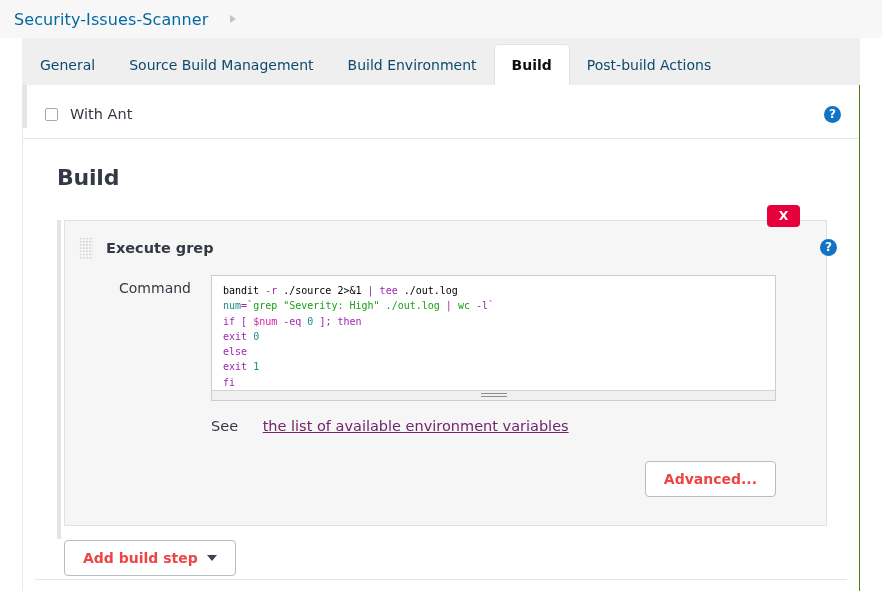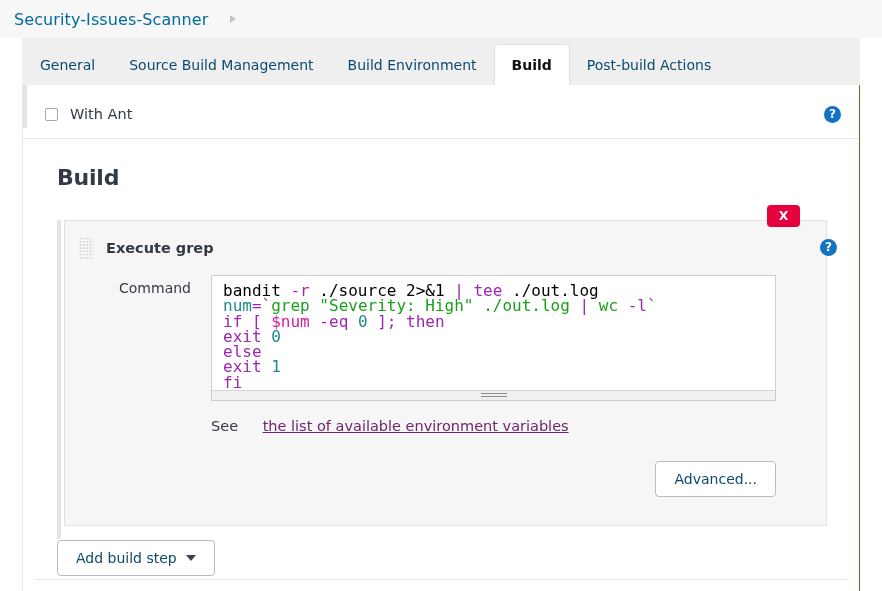--- a/index.html
+++ b/index.html
@@ -254,21 +254,21 @@
     border: 1px solid #cdcdcd;
     background: #ffffff;
     height: 126px;
     box-sizing: border-box;
     overflow: hidden;
     cursor: text;
   }
   .code-inner {
     padding: 7px 9px 0 11px;
     font-family: "DejaVu Sans Mono", "Liberation Mono", monospace;
-    font-size: 16px;
+    font-size: 10px;
     line-height: 15.3px;
     white-space: pre;
     color: #000000;
   }
   .resize-grip {
     position: absolute;
     left: 0;
     right: 0;
     bottom: 0;
     height: 9px;
@@ -312,32 +312,33 @@
   .advanced-row {
     display: flex;
     justify-content: flex-end;
     padding-right: 50px;
     margin-top: 27px;
   }
   .btn {
     background: #ffffff;
     border: 1px solid #b5bcc4;
     border-radius: 4px;
-    color: #0c4a6e;
+    color: #ef4444;
     font-size: 14px;
-    font-weight: normal;
+    font-weight: bold;
     font-family: "DejaVu Sans", "Liberation Sans", sans-serif;
     padding: 10px 18px;
     cursor: pointer;
     white-space: nowrap;
     line-height: 1;
   }
   .btn-advanced { min-width: 106px; }
 
   .addstep-row {
+    margin-left: 7px;
     margin-top: 14px;
   }
   .btn-addstep {
     display: inline-flex;
     align-items: center;
     gap: 9px;
   }
   .caret-down {
     width: 0;
     height: 0;

